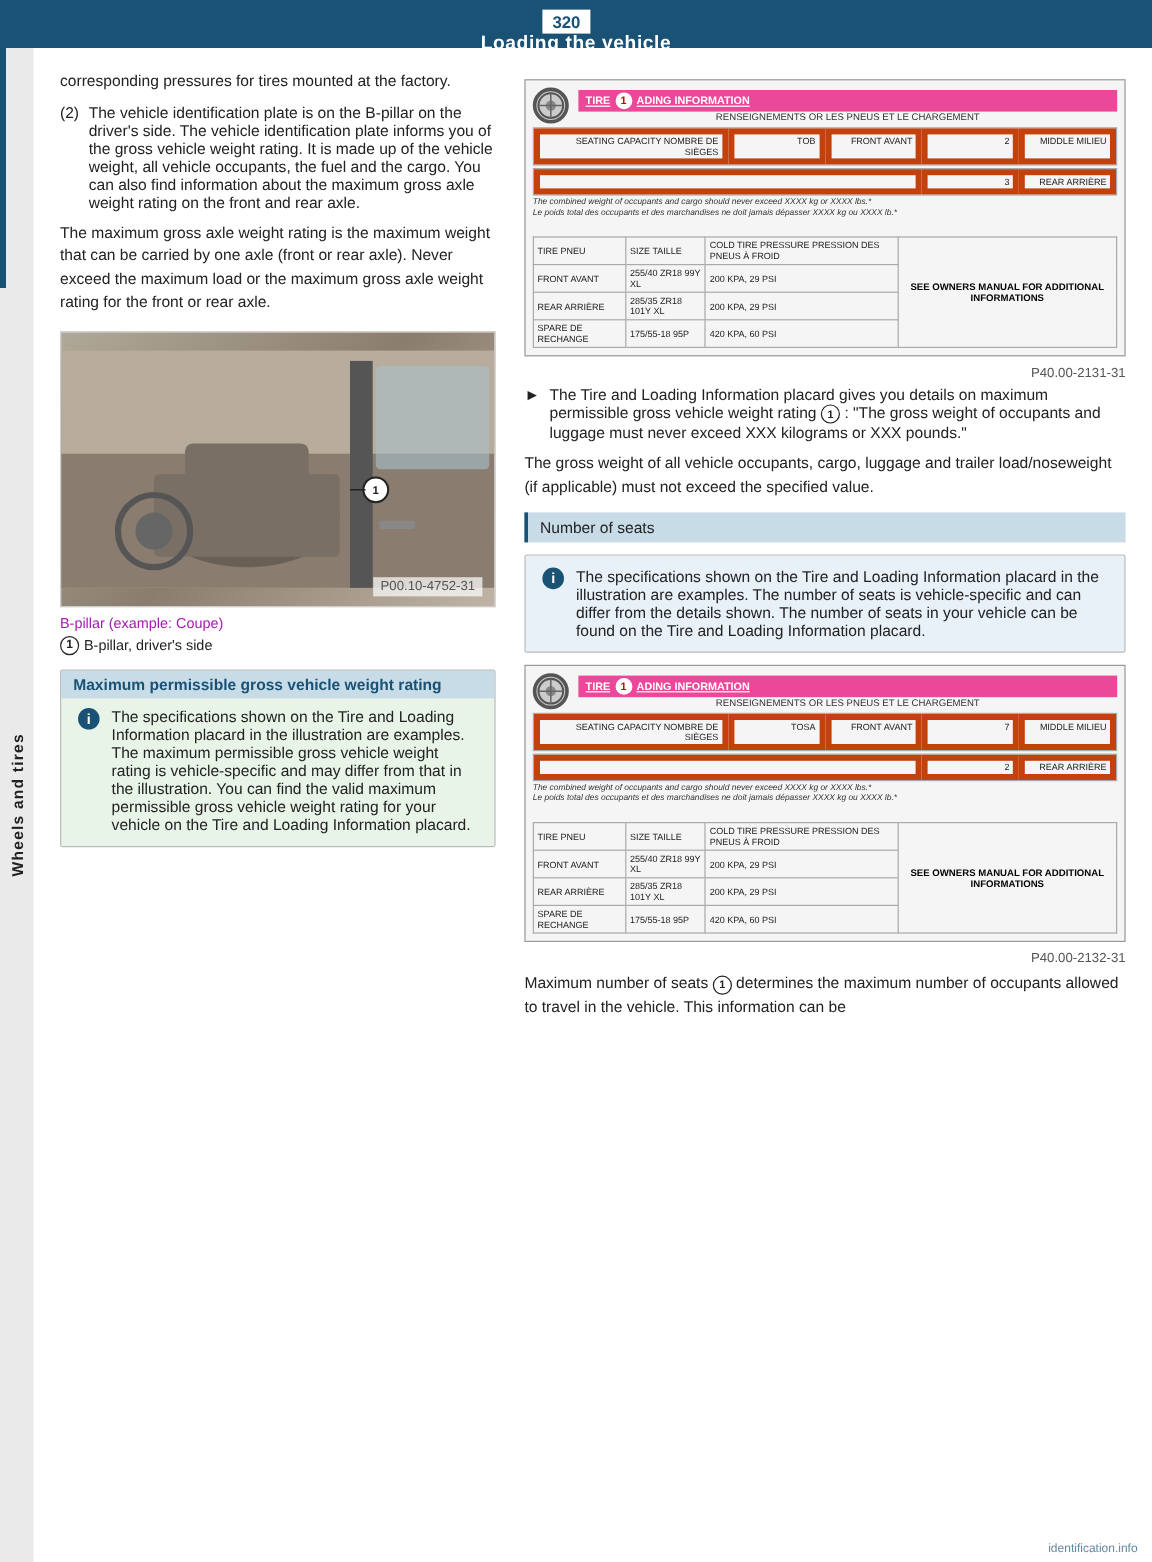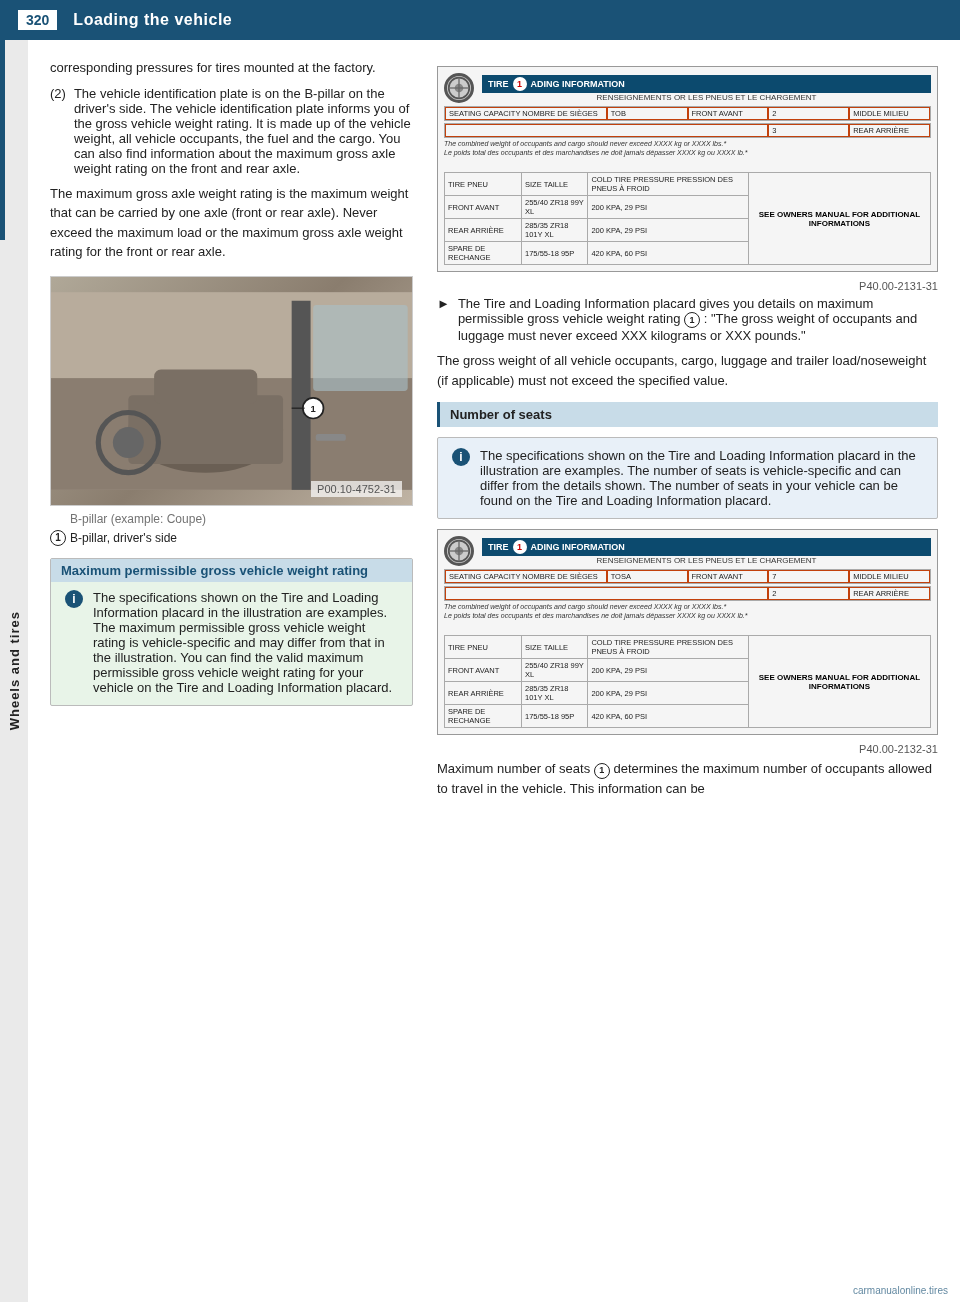--- a/index.html
+++ b/index.html
@@ -11,20 +11,21 @@
       font-size: 13px;
       color: #222;
     }
     .header {
       background: #1a5276;
       color: #fff;
       padding: 8px 18px;
       display: flex;
       align-items: center;
       height: 40px;
+      flex-direction: column;
     }
     .header-page-num {
       background: #fff;
       color: #1a5276;
       font-weight: bold;
       font-size: 14px;
       padding: 2px 8px;
       margin-right: 16px;
       min-width: 38px;
       text-align: center;
@@ -103,23 +104,22 @@
     .image-label-box {
       position: absolute;
       bottom: 8px;
       right: 10px;
       background: rgba(255,255,255,0.7);
       font-size: 11px;
       padding: 2px 6px;
     }
     .bpillar-caption {
       font-size: 12px;
-      color: #737373;
+      color: #a21caf;
       margin-bottom: 4px;
-      margin-left: 20px;
     }
     .bpillar-caption2 {
       font-size: 12px;
       color: #222;
       margin-bottom: 12px;
       display: flex;
       align-items: center;
       gap: 4px;
     }
     .circle-inline {
@@ -190,46 +190,47 @@
       flex-shrink: 0;
       display: flex;
       align-items: center;
       justify-content: center;
       background: #ccc;
     }
     .placard-title-block {
       flex: 1;
     }
     .placard-title-red {
-      background: #0c4a6e;
+      background: #ec4899;
       color: #fff;
       font-weight: bold;
       font-size: 9px;
       padding: 2px 6px;
       text-align: center;
       display: flex;
       align-items: center;
       gap: 4px;
+      text-decoration: underline;
     }
     .placard-subtitle {
       font-size: 8px;
       color: #333;
       text-align: center;
     }
     .placard-seats-row {
       display: grid;
       grid-template-columns: 2fr 1fr 1fr 1fr 1fr;
       font-size: 7.5px;
       border: 1px solid #aaa;
       margin: 2px 0;
     }
     .placard-seats-cell {
-      border: 1px solid #c2410c;
+      border: 5px solid #c2410c;
       padding: 1px 3px;
-      text-align: left;
+      text-align: right;
     }
     .placard-warn {
       font-size: 7px;
       color: #333;
       margin: 2px 0;
       font-style: italic;
     }
     .placard-table {
       width: 100%;
       border-collapse: collapse;
@@ -244,21 +245,21 @@
     .placard-table .see-owners {
       font-size: 8px;
       font-weight: bold;
       color: #000;
       text-align: center;
       vertical-align: middle;
     }
     .section-heading {
       background: #c8dce8;
       color: #222;
-      font-weight: bold;
+      font-weight: normal;
       font-size: 13px;
       padding: 5px 10px;
       margin: 12px 0 8px 0;
       border-left: 3px solid #1a5276;
     }
     .arrow-bullet {
       color: #222;
       font-size: 13px;
       margin-right: 4px;
     }
@@ -525,13 +526,13 @@
 
     <p class="max-seats-para">
       <span>Maximum number of seats</span>
       <span class="circle-inline" style="font-size:9px;">1</span>
       <span>determines the maximum number of occupants allowed to travel in the vehicle. This information can be</span>
     </p>
 
   </div>
 </div>
 
-<div class="website">carmanualonline.tires</div>
+<div class="website">identification.info</div>
 
 </body></html>

